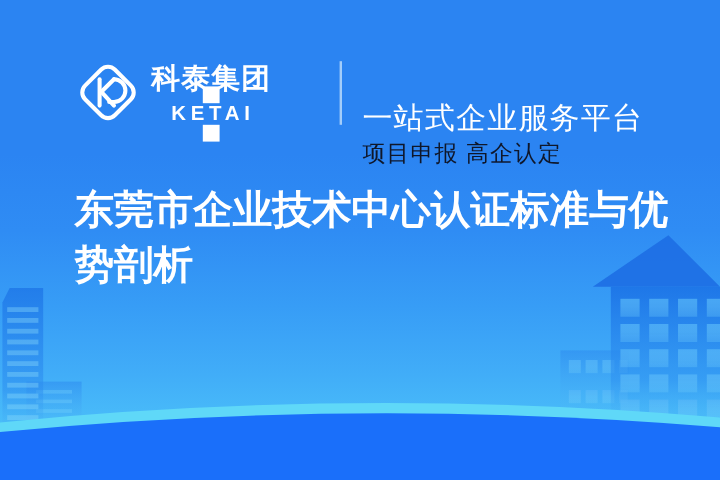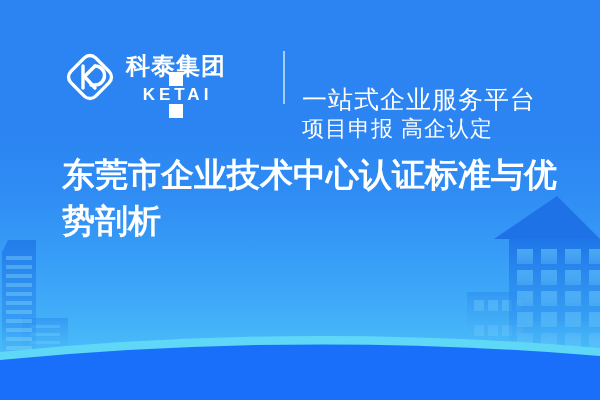--- a/index.html
+++ b/index.html
@@ -124,22 +124,22 @@
     margin-top: 40px;
   }
   .tagline-main {
     font-size: 25px;
     color: #ffffff;
     line-height: 30px;
     letter-spacing: 1px;
     white-space: nowrap;
   }
   .tagline-sub {
-    font-size: 22px;
-    color: #ffffff;
+    font-size: 19px;
+    color: #0f172a;
     line-height: 24px;
     letter-spacing: 1px;
     margin-top: 3px;
     white-space: nowrap;
   }
 
   
   .headline {
     position: absolute;
     left: 62px;

